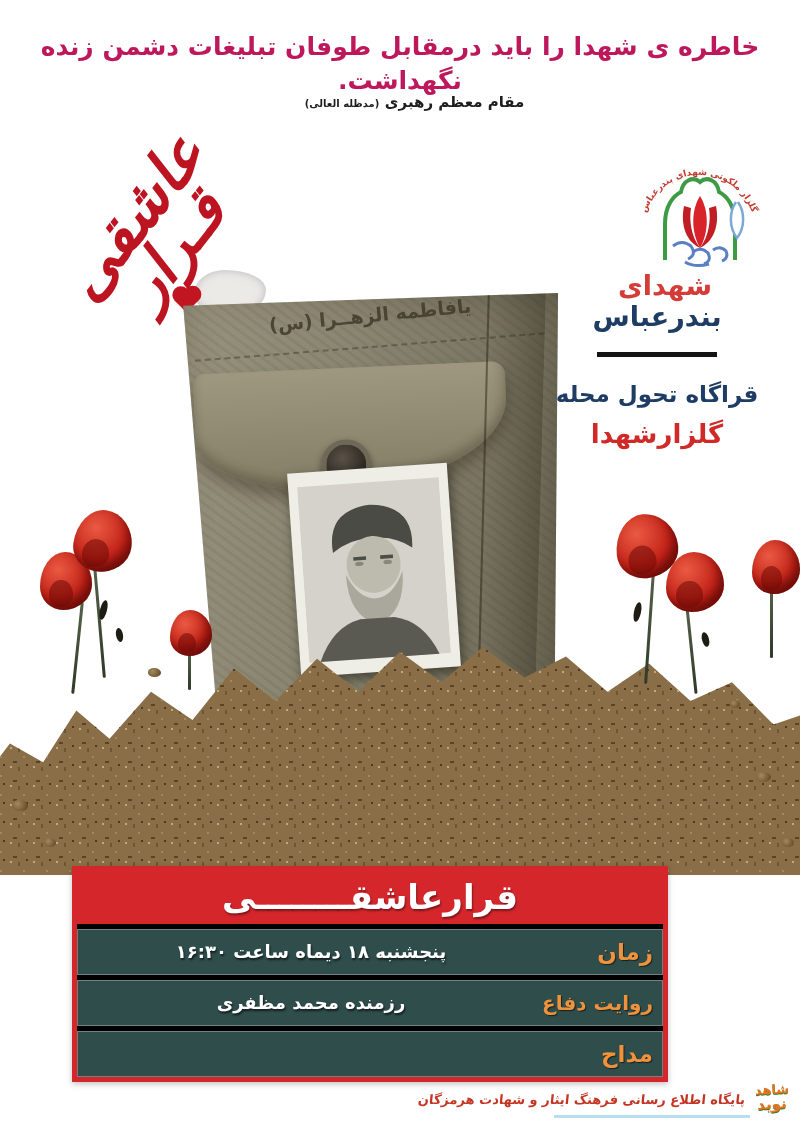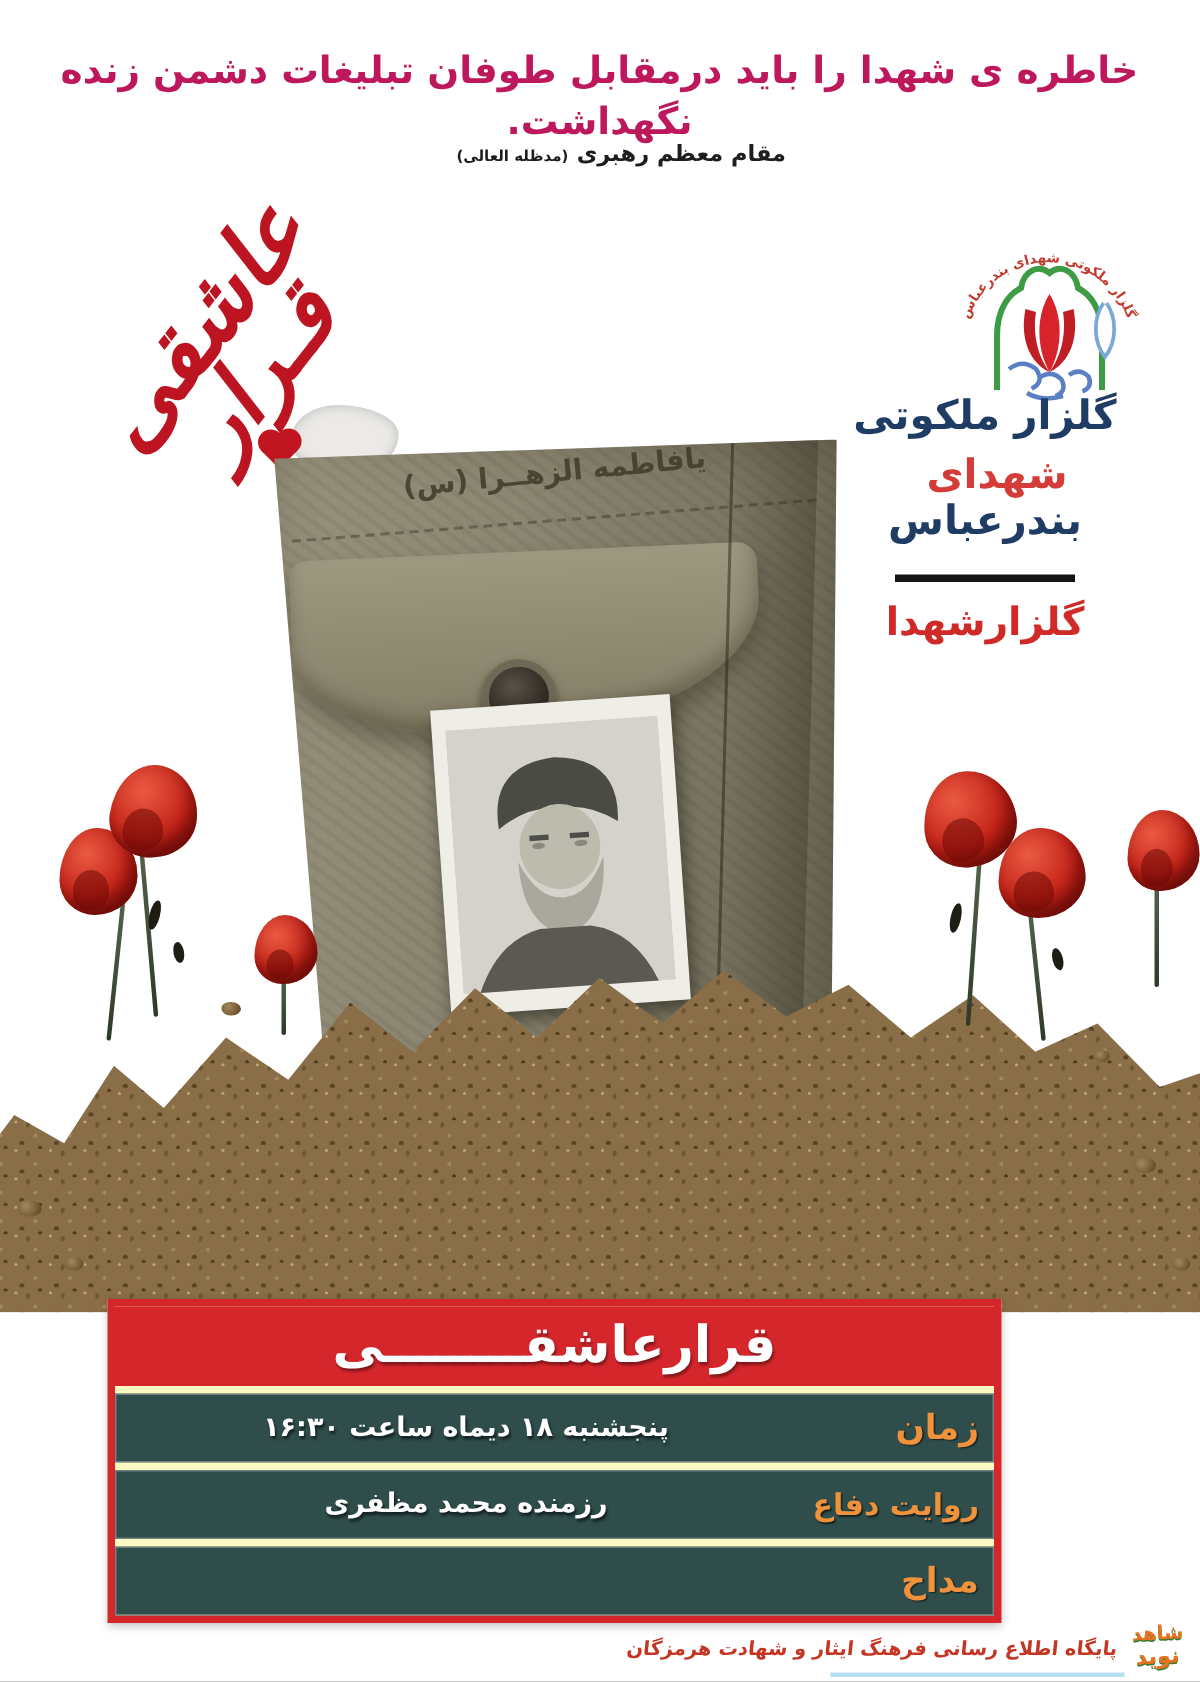--- a/index.html
+++ b/index.html
@@ -133,21 +133,21 @@
   .stem.s4{ left:648px; top:572px; height:112px; transform:rotate(4deg);}
   .stem.s5{ left:690px; top:606px; height:88px;  transform:rotate(-6deg);}
   .stem.s6{ left:770px; top:588px; height:70px;}
   .bud.b1{ left:100px; top:600px; transform:rotate(14deg);}
   .bud.b2{ left:116px; top:628px; height:14px; transform:rotate(-10deg);}
   .bud.b3{ left:634px; top:602px; transform:rotate(12deg);}
   .bud.b4{ left:702px; top:632px; height:15px; transform:rotate(-14deg);}
 
   
   .schedule{ position:absolute; left:72px; top:866px; width:596px; z-index:8;
-    background:#fef9c3; border:5px solid #d5262c; box-shadow:0 2px 6px rgba(0,0,0,.25);}
+    background:#000000; border:5px solid #d5262c; box-shadow:0 2px 6px rgba(0,0,0,.25);}
   .sch-header{ height:53px; line-height:53px; text-align:center; background:#d5262c;
     color:#fff; font-size:34px; font-weight:bold;
     text-shadow:1px 2px 2px rgba(0,0,0,.4);}
   .sch-row{ position:relative; height:46px; margin-top:5px; background:#2e4d4b;
     box-shadow:inset 0 0 0 1px rgba(255,255,255,.3);}
   .sch-label{ position:absolute; right:10px; top:50%; transform:translateY(-50%);
     color:#f0923b; font-size:23px; font-weight:bold; white-space:nowrap;
     text-shadow:1px 1px 1px rgba(0,0,0,.55);}
   .sch-row.r2 .sch-label{ font-size:20px; }
   .sch-value{ position:absolute; left:0; right:118px; top:0; bottom:0; text-align:center;
@@ -210,26 +210,26 @@
       <g stroke="#5b7fc4" stroke-width="3" fill="none">
         <path d="M 50 112 q 9 -7 18 0 q 6 9 -3 13"></path>
         <path d="M 70 118 q 8 -6 15 1 q 4 8 -4 11"></path>
         <path d="M 90 116 q 7 -5 13 1 q 3 7 -4 10"></path>
         <path d="M 62 128 q 10 6 24 2"></path>
       </g>
     </svg>
   </div>
 
   <div class="org">
-    <div class="l1">گلزار ملکوتی</div>
     <div class="l2">
       <span class="red">شهدای</span>
       <span>بندرعباس</span>
     </div>
     <div class="divider"></div>
+    <div class="hq">قراگاه تحول محله</div>
     <div class="hqname">گلزارشهدا</div>
   </div>
 
   <div class="pouch">
     <div class="inscription">یافاطمه الزهــرا (س)</div>
     <div class="stitch"></div>
     <div class="flap"></div>
     <div class="button"></div>
     <div class="seam"></div>
   </div>

